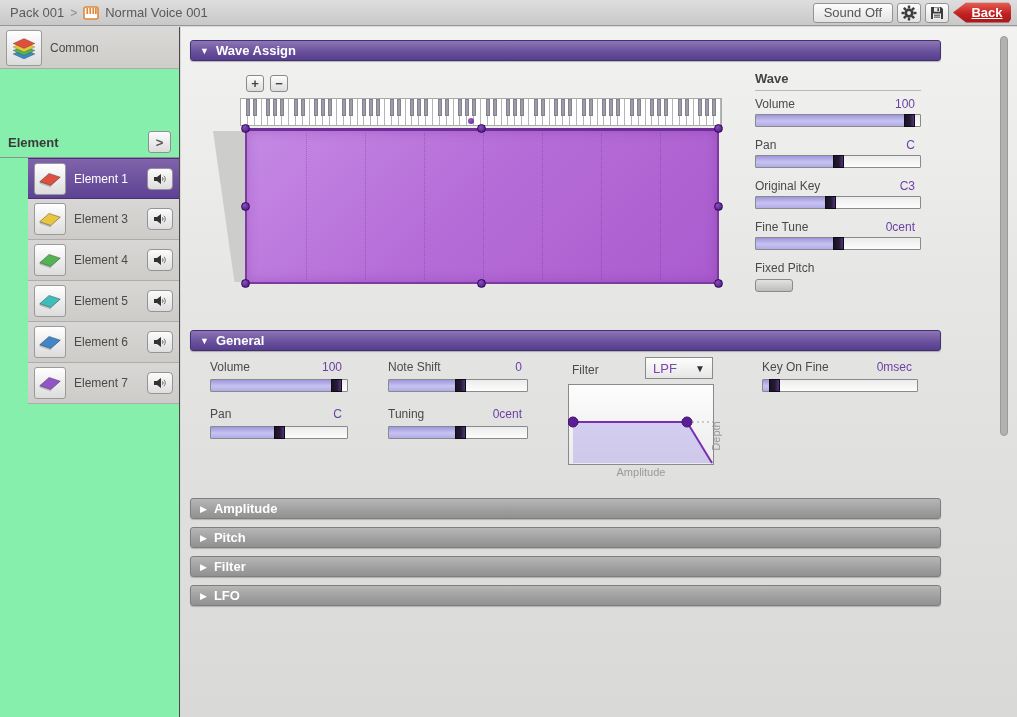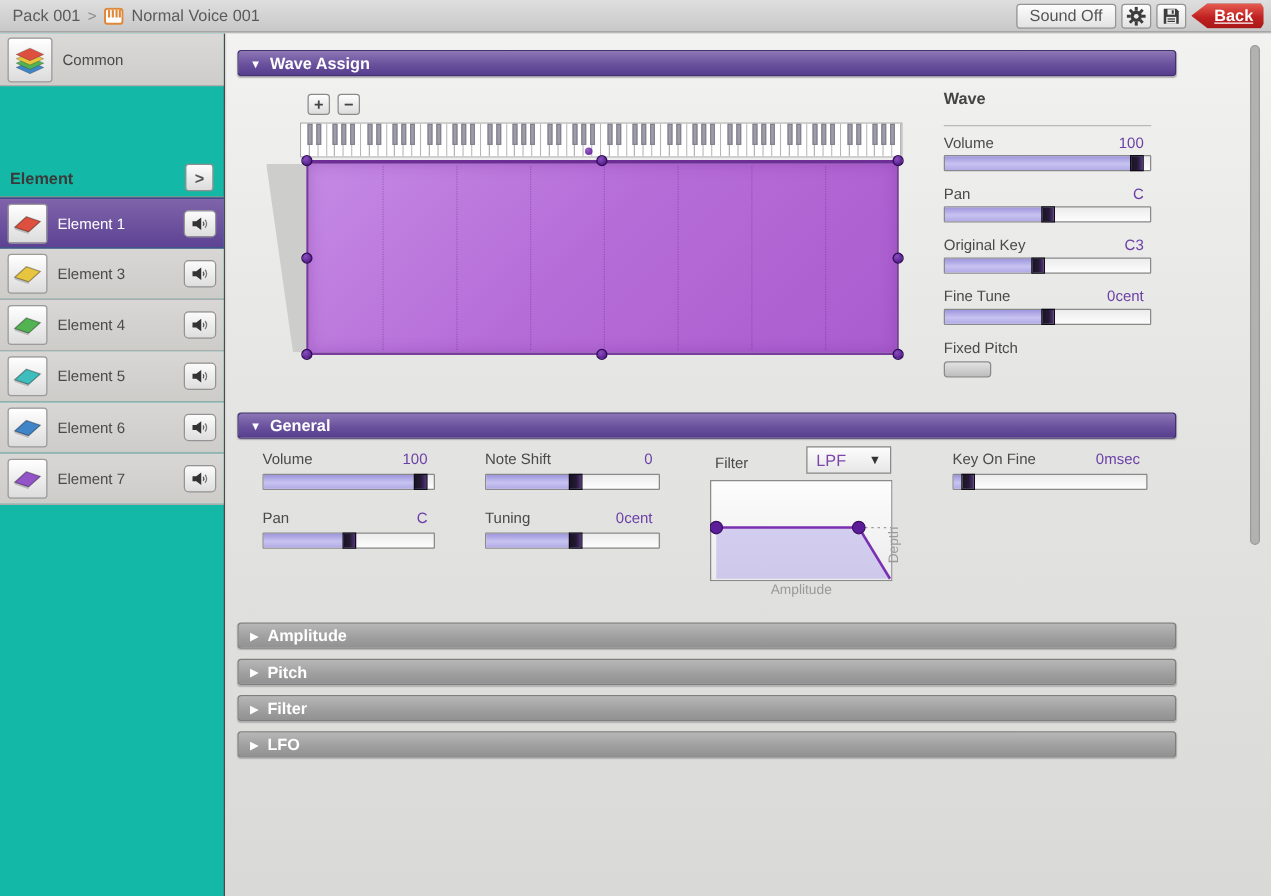--- a/index.html
+++ b/index.html
@@ -20,36 +20,36 @@
     font-family:"Liberation Sans",sans-serif; }
   .icon-btn { width:24px; padding:0; }
   .back-btn { height:20px; width:58px; border:none; color:#fff; font-size:13px; font-weight:bold;
     background:linear-gradient(180deg,#e65c50,#c02020 55%,#a81818);
     clip-path:polygon(13px 0, 96% 0, 100% 18%, 100% 82%, 96% 100%, 13px 100%, 0 50%);
     display:inline-flex; align-items:center; justify-content:center; padding-left:10px; cursor:pointer;
     filter:drop-shadow(0 0 1px #7d1010); font-family:"Liberation Sans",sans-serif;text-decoration:underline; }
 
   
   .sidebar { position:absolute; left:0; top:27px; width:180px; height:690px;
-    background:#14b8a6; border-right:1px solid #4a4a4a; z-index:20; }
+    background:#86efac; border-right:1px solid #4a4a4a; z-index:20; }
   .side-row { height:41px; display:flex; align-items:center; gap:8px; padding:0 6px;
     background:linear-gradient(180deg,#dbd9d7,#cfcdca); border-bottom:1px solid #adabab; }
   .tile-btn { width:32px; height:32px; border:1px solid #9a9a9a; border-radius:3px;
     background:linear-gradient(180deg,#ffffff,#dcdcdc); display:inline-flex; align-items:center;
     justify-content:center; flex:0 0 auto; cursor:pointer; }
   .side-label { flex:1; color:#4a4a4a; font-size:12px; }
   .el-header { position:absolute; left:0; top:100px; width:100%; height:31px; display:flex;
     align-items:center; justify-content:space-between; padding:0 8px; border-bottom:1px solid #8f8f8f; }
   .el-header-title { font-weight:bold; font-size:13px; color:#3a3a3a; }
   .chev-btn { width:23px; height:22px; border:1px solid #8f8f8f; border-radius:3px;
     background:linear-gradient(180deg,#fcfcfc,#dcdcdc); color:#555; font-weight:bold; font-size:13px;
     display:inline-flex; align-items:center; justify-content:center; cursor:pointer; }
   #element-list { position:absolute; left:0; top:131px; width:100%; }
   .el-row { height:41px; display:flex; align-items:center; gap:8px; padding:0 6px;
-    background:linear-gradient(180deg,#d9d7d5,#ceccc9); border-bottom:1px solid #adabab; cursor:pointer; }
+    background:linear-gradient(180deg,#d9d7d5,#ceccc9); border-bottom:1px solid #adabab; cursor:pointer;margin-left:28px; }
   .el-row.selected { background:linear-gradient(180deg,#86a 0%,#7e62a9 4%,#5d4294 100%);
     border-top:1px solid #4a3080; border-bottom:1px solid #463076; }
   .el-row.selected .el-label { color:#fff; }
   .el-label { flex:1; color:#4a4a4a; font-size:12px; }
   .spk-btn { width:26px; height:22px; border:1px solid #949494; border-radius:4px;
     background:linear-gradient(180deg,#fbfbfb,#dedede); display:inline-flex; align-items:center;
     justify-content:center; flex:0 0 auto; cursor:pointer; }
 
   
   .main { position:absolute; left:181px; top:27px; width:836px; height:690px;
@@ -90,21 +90,21 @@
     box-shadow:inset 0 0 12px rgba(90,20,130,.25); }
   .gridline { position:absolute; top:2px; bottom:2px; width:0; border-left:1px dotted rgba(90,25,120,.30); }
   .handle { position:absolute; width:9px; height:9px; border-radius:50%;
     background:radial-gradient(circle at 35% 30%, #8a4ec0,#45107a); border:1px solid #2e0a55; cursor:pointer; }
   .h-tl{left:-6px;top:-7px} .h-tm{left:calc(50% - 5px);top:-7px} .h-tr{right:-6px;top:-7px}
   .h-ml{left:-6px;top:calc(50% - 5px)} .h-mr{right:-6px;top:calc(50% - 5px)}
   .h-bl{left:-6px;bottom:-6px} .h-bm{left:calc(50% - 5px);bottom:-6px} .h-br{right:-6px;bottom:-6px}
 
   
   .wave-panel { position:absolute; left:574px; top:44px; width:166px; }
-  .wave-panel h3 { font-size:13px; color:#444; font-weight:bold; padding-bottom:14px;
+  .wave-panel h3 { font-size:13px; color:#444; font-weight:bold; padding-bottom:4px;
     border-bottom:1px solid #b9b9b9; margin-bottom:6px; }
   .p-head { display:flex; justify-content:space-between; align-items:baseline; height:17px; }
   .p-label { color:#4a4a4a; font-size:12px; }
   .p-value { color:#6b3fa5; font-size:12px; padding-right:6px; }
   .slider { position:relative; height:13px; border:1px solid #8a8a8a; border-radius:1px;
     background:linear-gradient(180deg,#ececec,#fdfdfd); cursor:pointer; }
   .sl-fill { position:absolute; left:0; top:0; bottom:0;
     background:linear-gradient(180deg,#9e96dd 0%,#c7c3f0 55%,#b2abe7 100%); }
   .sl-handle { position:absolute; top:-1px; width:11px; height:13px;
     background:linear-gradient(90deg,#191421 0%,#241a35 55%,#54357e 100%);

